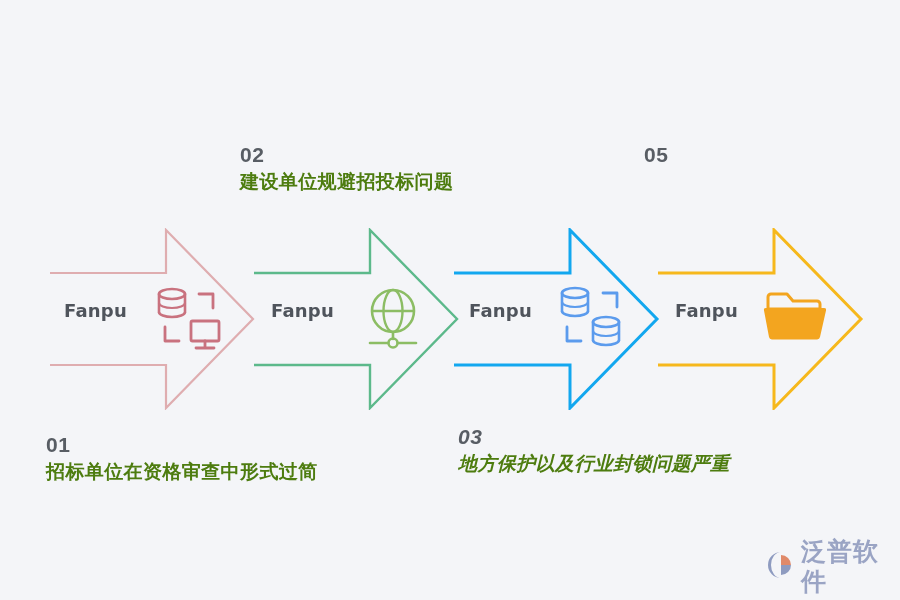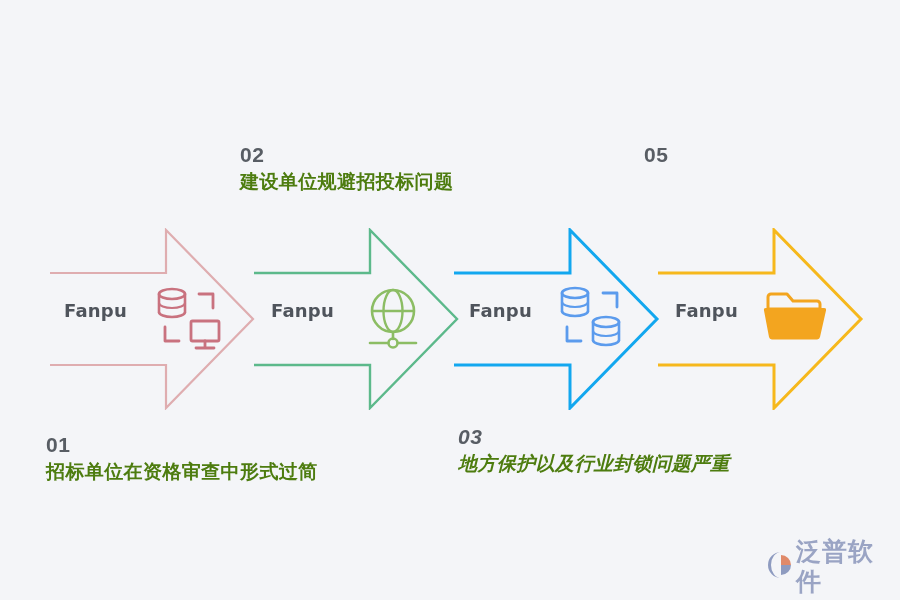--- a/index.html
+++ b/index.html
@@ -94,20 +94,21 @@
   #watermark {
     position: absolute;
     left: 766px;
     top: 537px;
     width: 128px;
     height: 56px;
   }
   #wm-row {
     display: flex;
     align-items: center;
+    gap: 5px;
   }
   #wm-cn {
     font-size: 25px;
     font-weight: bold;
     color: #9aa4c4;
     letter-spacing: 1px;
     font-family: "DejaVu Sans", "Liberation Sans", sans-serif;
     line-height: 30px;
   }
   #wm-url {

